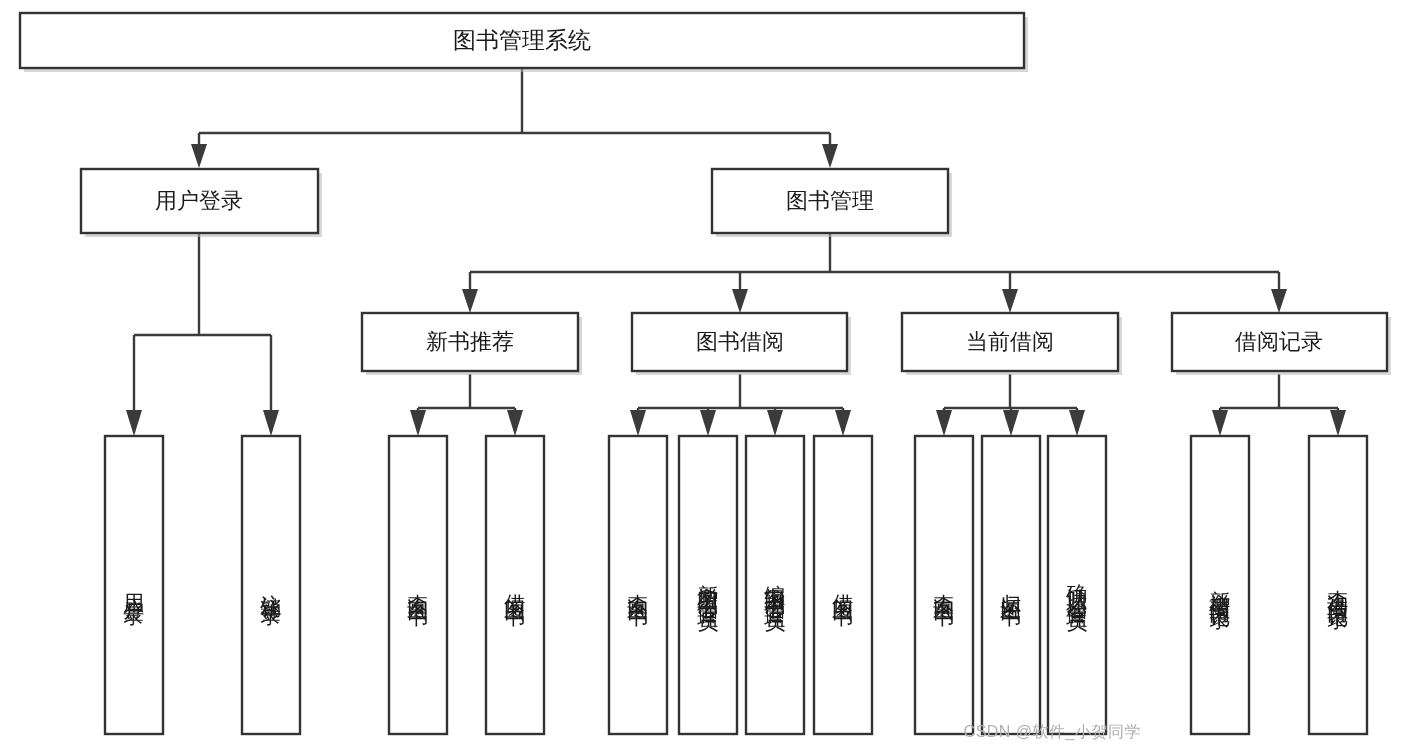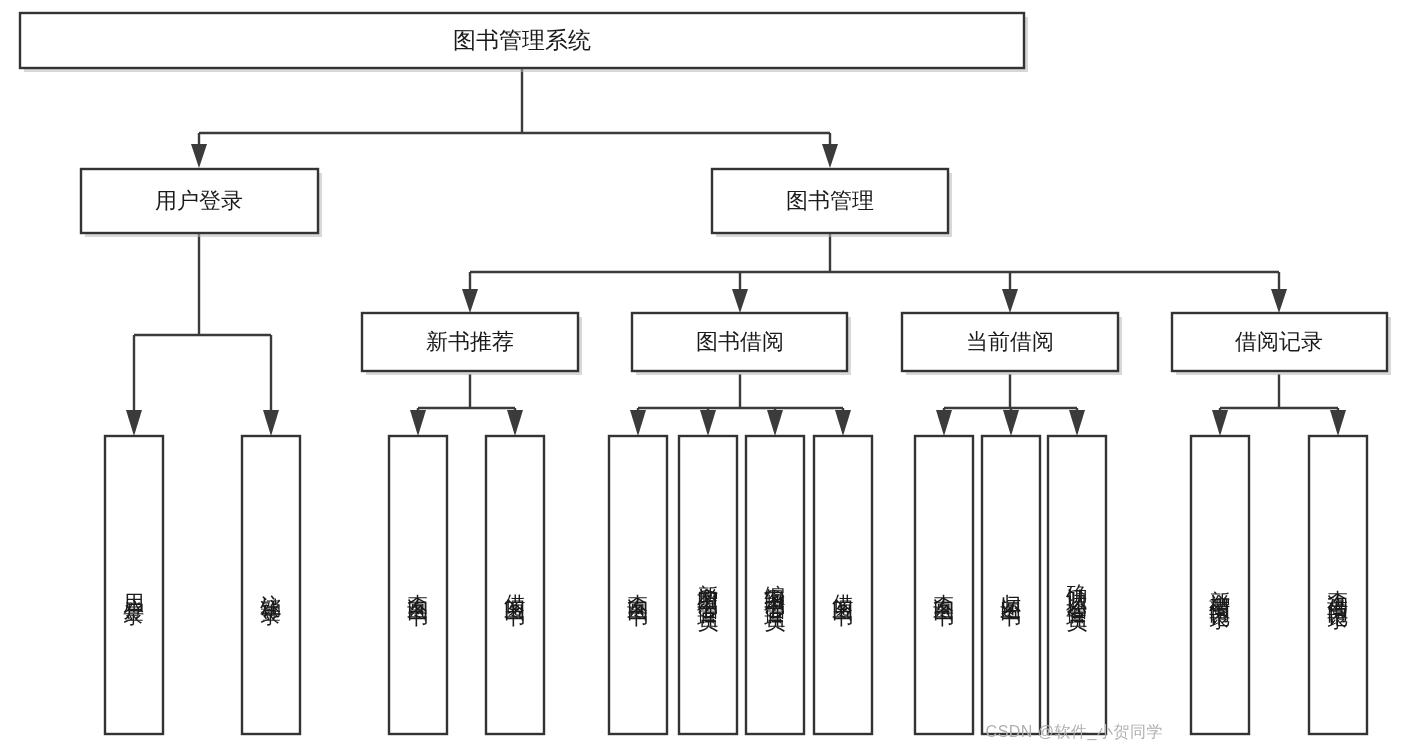--- a/index.html
+++ b/index.html
@@ -71,21 +71,21 @@
     font-family: "Liberation Sans", "DejaVu Sans", sans-serif;
     font-size: 21px;
     line-height: 1.12;
     letter-spacing: 4px;
     color: #1a1a1a;
     white-space: nowrap;
     text-align: center;
   }
   #watermark {
     position: absolute;
-    right: 2px;
+    right: 24px;
     bottom: 4px;
     font-family: "Liberation Sans", "DejaVu Sans", sans-serif;
     font-size: 16px;
     color: #b0b0b0;
     letter-spacing: 0.5px;
     user-select: none;
     white-space: nowrap;
   }
 </style>
 </head>

